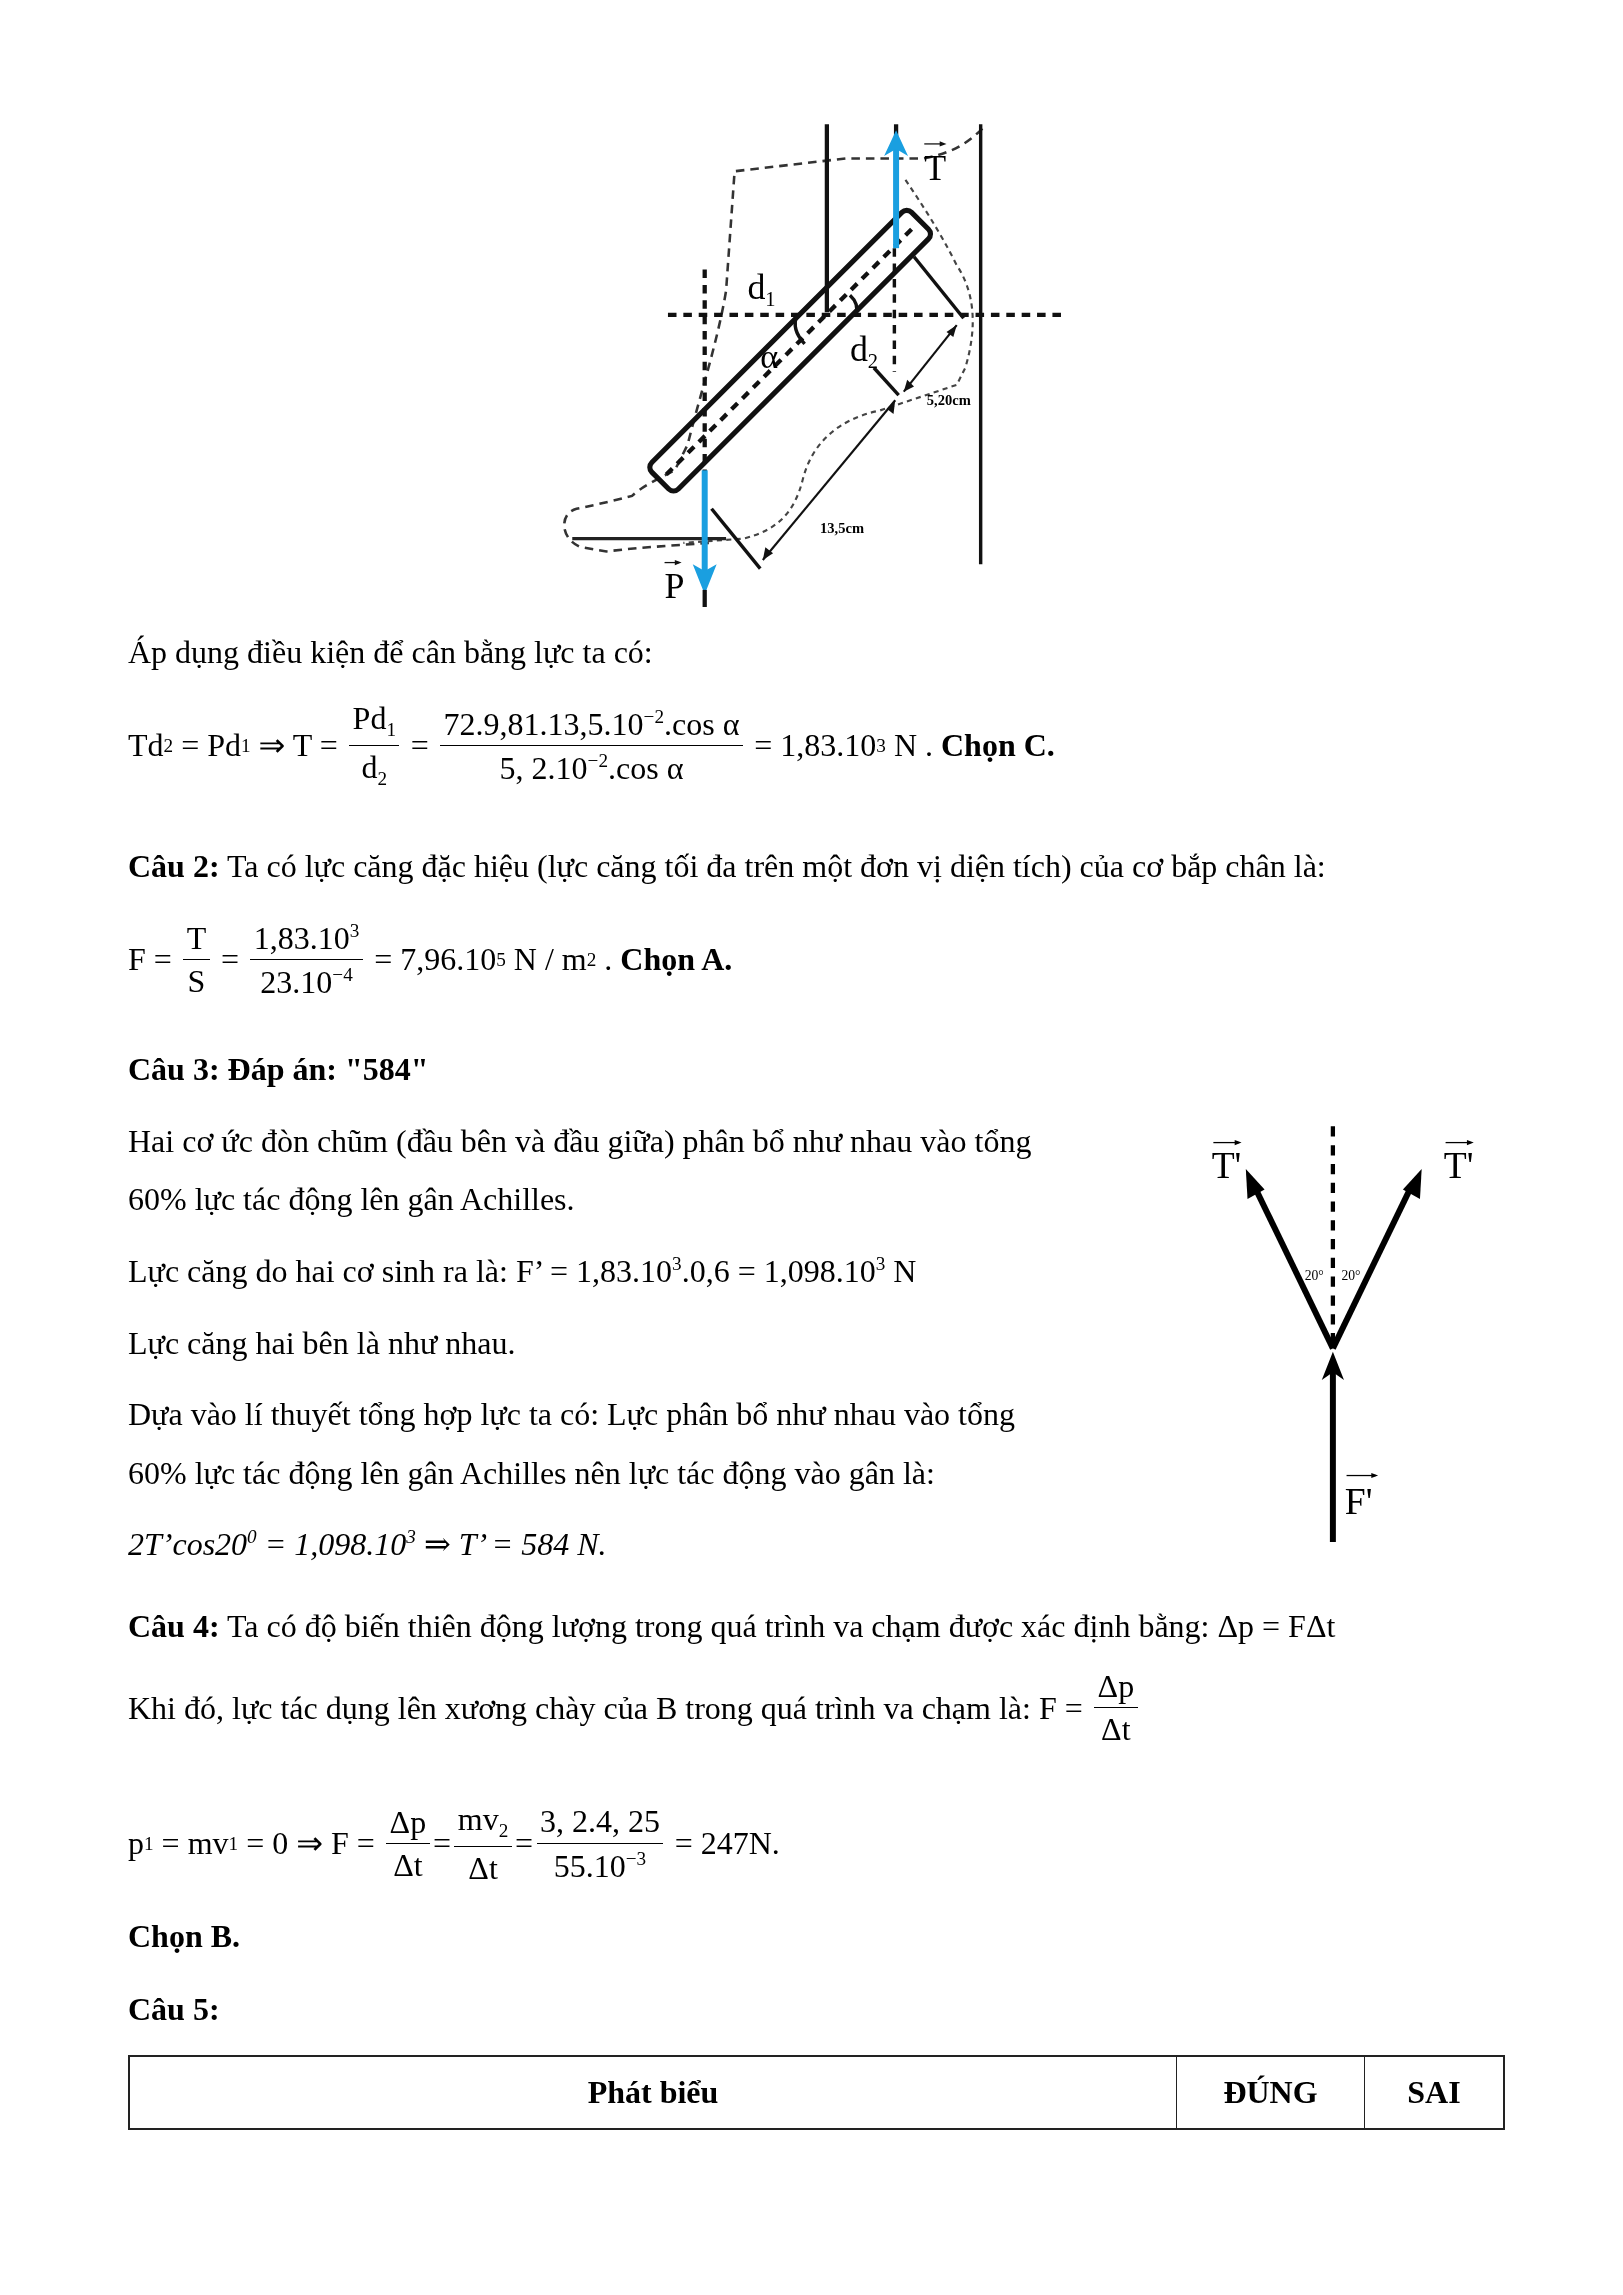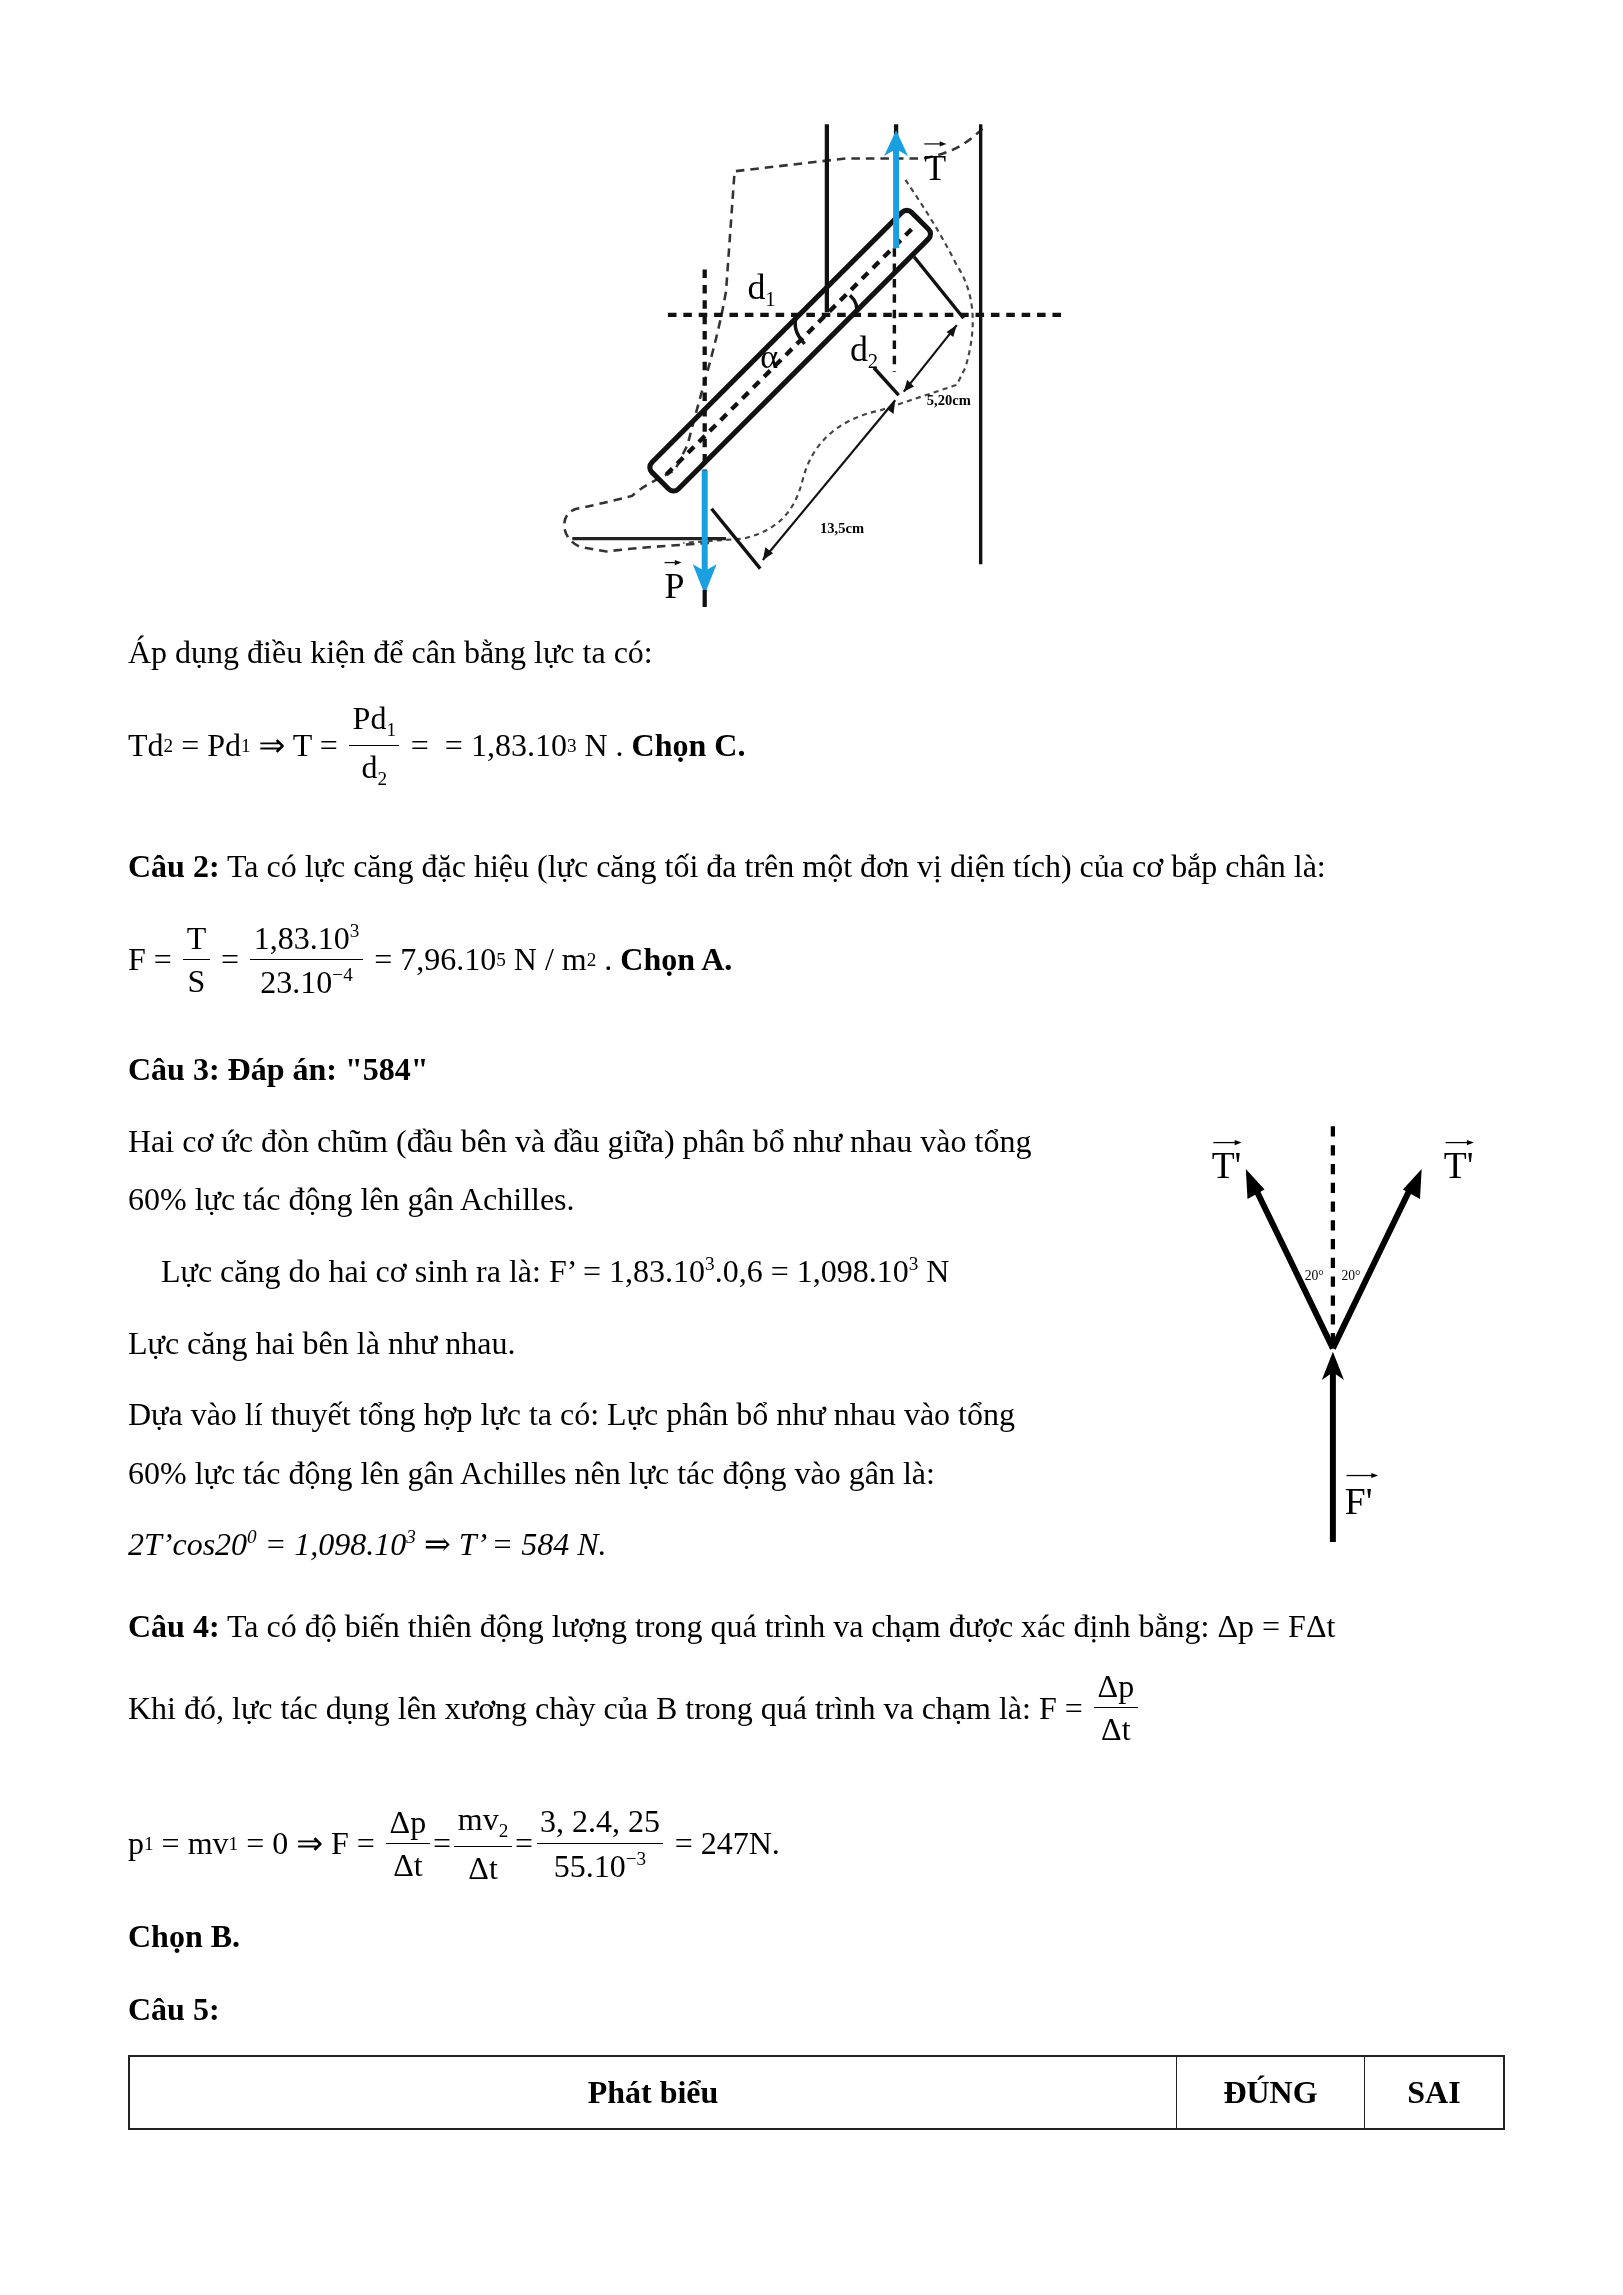--- a/index.html
+++ b/index.html
@@ -86,20 +86,24 @@
   <span>Td</span>
     <sub>2</sub>
   <span style="white-space:pre"> = Pd</span>
     <sub>1</sub>
   <span style="white-space:pre"> ⇒ T = </span>
   <span class="frac">
     <span class="num"><span>Pd</span><sub>1</sub></span>
     <span class="den"><span>d</span><sub>2</sub></span>
   </span>
   <span>&nbsp;=&nbsp;</span>
+  <span class="frac">
+    <span class="num"><span>72.9,81.13,5.10</span><sup>−2</sup><span>.cos α</span></span>
+    <span class="den"><span>5, 2.10</span><sup>−2</sup><span>.cos α</span></span>
+  </span>
   <span style="white-space:pre"> = 1,83.10</span>
     <sup>3</sup>
     <span style="white-space:pre"> N . </span>
   <span class="b">Chọn C.</span>
 </div>
 
 <div class="line" style="top:850px;">
   <span class="b">Câu 2:</span><span> Ta có lực căng đặc hiệu (lực căng tối đa trên một đơn vị diện tích) của cơ bắp chân là:</span>
 </div>
 
@@ -118,21 +122,21 @@
     <sup>5</sup>
     <span style="white-space:pre"> N / m</span>
     <sup>2</sup>
     <span style="white-space:pre"> . </span>
   <span class="b">Chọn A.</span>
 </div>
 
 <div class="line b" style="top:1053px;">Câu 3: Đáp án: "584"</div>
 <div class="line" style="top:1125px;">Hai cơ ức đòn chũm (đầu bên và đầu giữa) phân bổ như nhau vào tổng</div>
 <div class="line" style="top:1183px;">60% lực tác động lên gân Achilles.</div>
-<div class="line" style="top:1254px;margin-left:33px;">
+<div class="line" style="top:1254px;">
   <span>Lực căng do hai cơ sinh ra là: F’ = 1,83.10</span><sup>3</sup><span>.0,6 = 1,098.10</span><sup>3</sup><span> N</span>
 </div>
 <div class="line" style="top:1327px;">Lực căng hai bên là như nhau.</div>
 <div class="line" style="top:1398px;">Dựa vào lí thuyết tổng hợp lực ta có: Lực phân bổ như nhau vào tổng</div>
 <div class="line" style="top:1457px;">60% lực tác động lên gân Achilles nên lực tác động vào gân là:</div>
 <div class="line" style="top:1527px;font-style:italic;">
   <span>2T’cos20</span><sup>0</sup><span> = 1,098.10</span><sup>3</sup><span> ⇒ T’ = 584 N.</span>
 </div>
 
 <svg class="abs" style="left:1196px;top:1111px;font-size:37px" width="325" height="461" viewBox="0 0 380 540">

